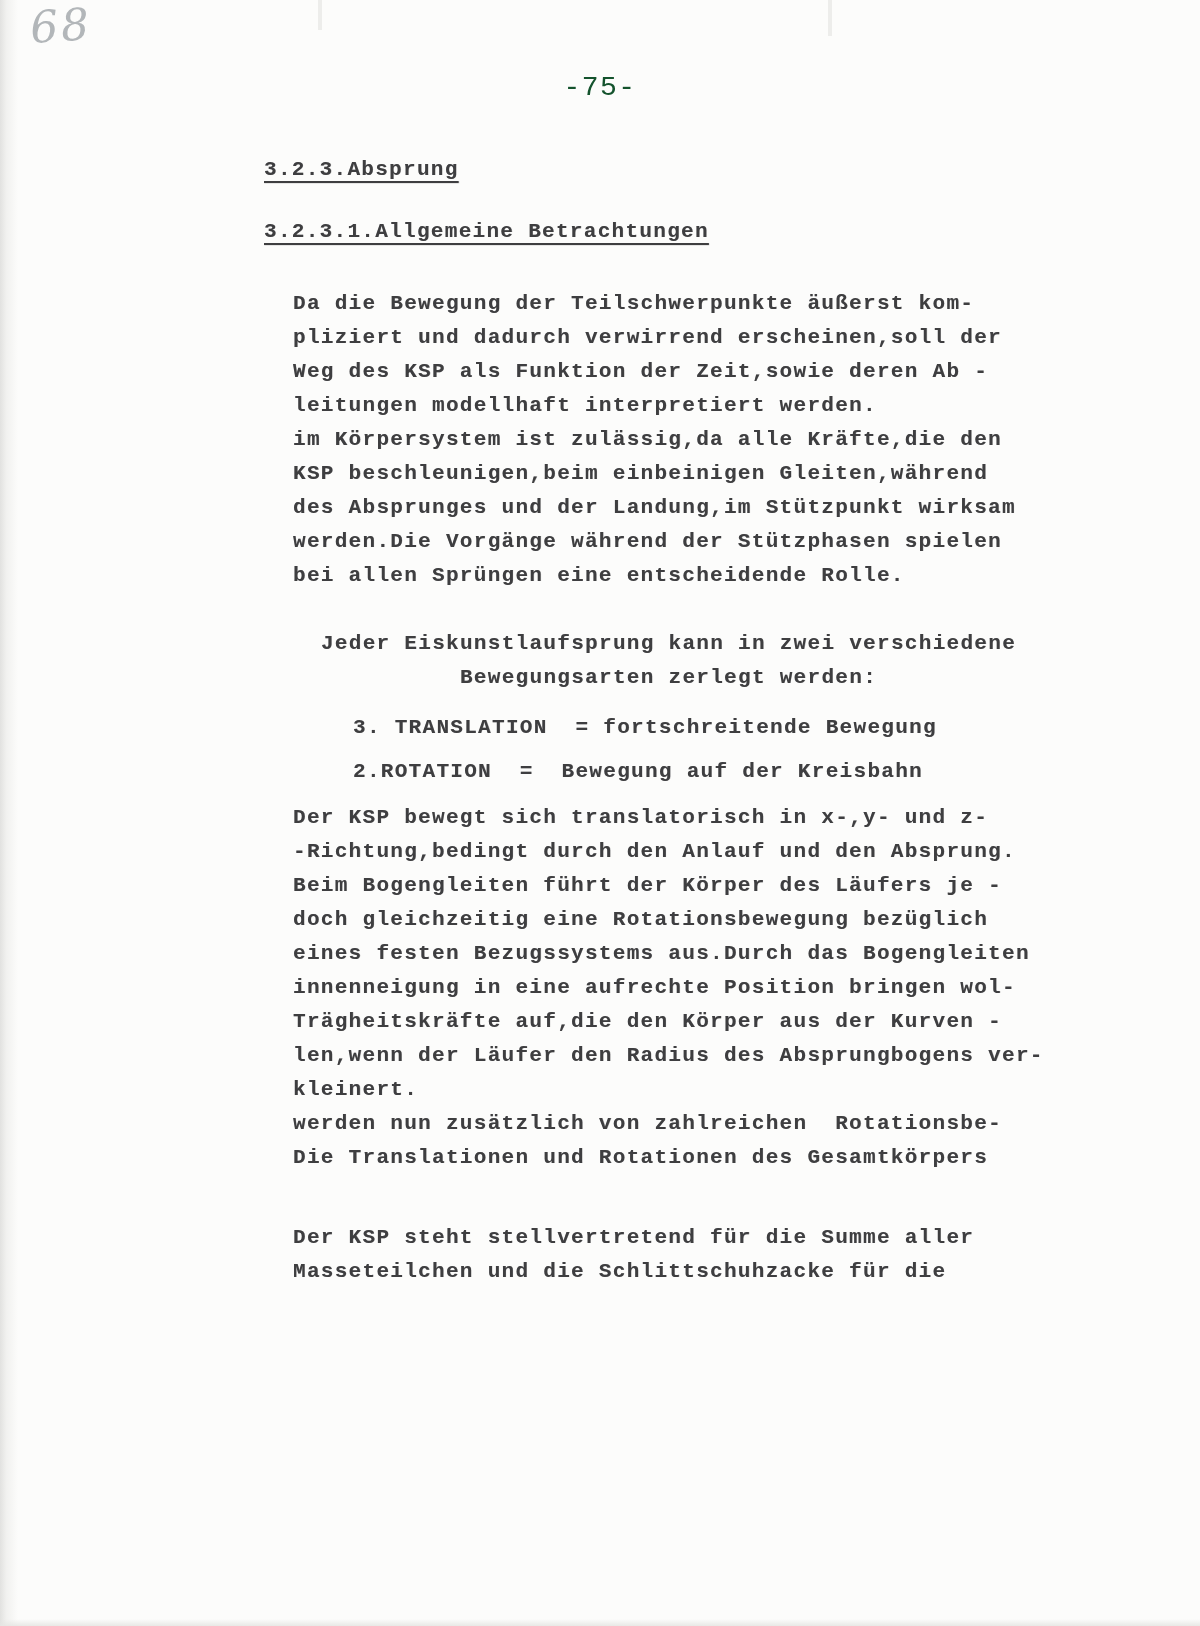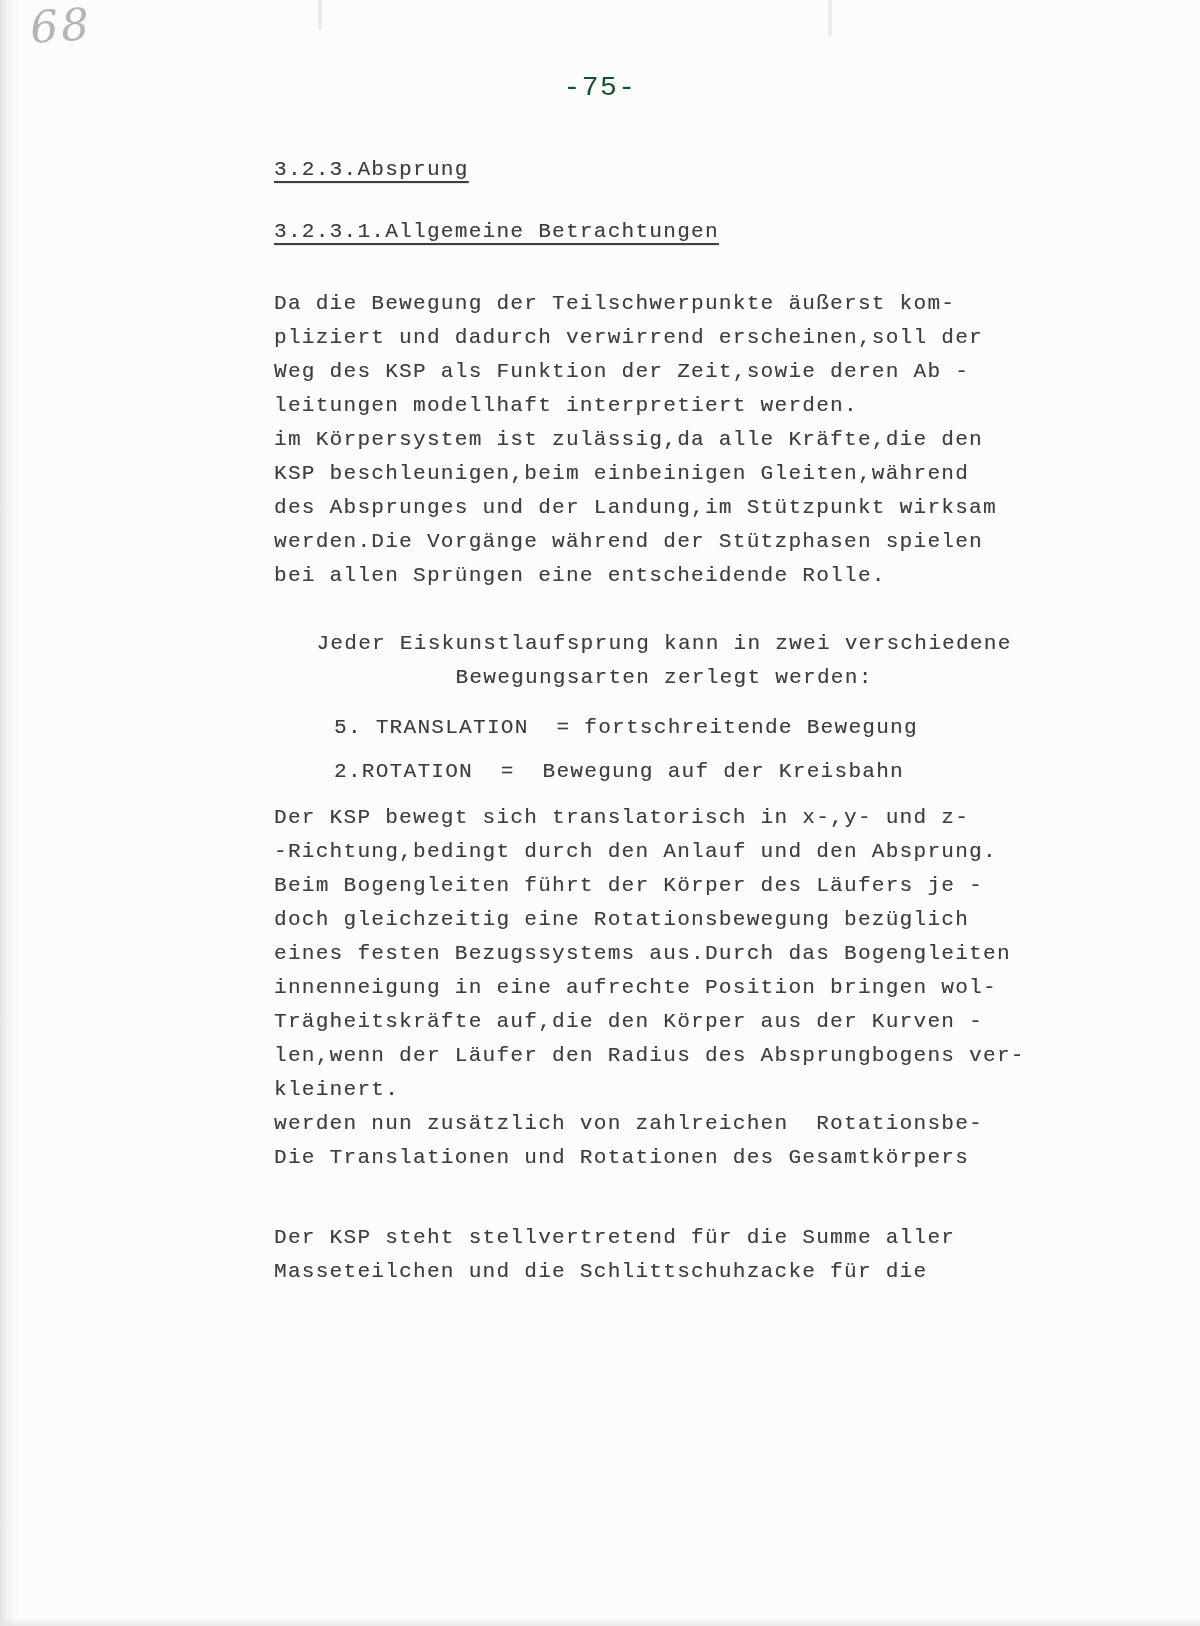--- a/index.html
+++ b/index.html
@@ -54,43 +54,44 @@
     top: 72px;
     left: 0;
     width: 100%;
     text-align: center;
     font-size: 28px;
     letter-spacing: 1.5px;
     color: #14532d;
   }
   .content {
     position: absolute;
-    left: 274px;
+    left: 264px;
     top: 153px;
     width: 780px;
+    font-weight: bold;
   }
   .heading {
     font-size: 21px;
     line-height: 34px;
     letter-spacing: 1.3px;
     white-space: pre;
     text-decoration: underline;
     text-decoration-thickness: 2px;
     text-underline-offset: 6px;
     text-shadow: 0.3px 0.3px 0 rgba(60,60,62,0.4);
   }
   .heading.h2 { margin-top: 28px; }
 
   .para, .nlist {
     font-size: 21px;
     line-height: 34px;
     letter-spacing: 1.3px;
     text-shadow: 0.3px 0.3px 0 rgba(60,60,62,0.4);
   }
-  .tline { white-space: pre; }
+  .tline { white-space: pre; margin-left: 29px; }
 
   .para.p1 { margin-top: 38px; }
   .para.p2 { margin-top: 34px; text-align: center; }
   .nlist   { margin-top: 16px; padding-left: 60px; }
   .nlist .tline { margin-bottom: 10px; }
   .para.p3 { margin-top: 12px; }
   .para.p4 { margin-top: 46px; }
 </style>
 </head>
 <body>
@@ -121,21 +122,21 @@
         <div class="tline">werden.Die Vorgänge während der Stützphasen spielen</div>
         <div class="tline">bei allen Sprüngen eine entscheidende Rolle.</div>
       </div>
 
     <div class="para p2">
         <div class="tline">Jeder Eiskunstlaufsprung kann in zwei verschiedene</div>
         <div class="tline">Bewegungsarten zerlegt werden:</div>
       </div>
 
     <div class="nlist">
-        <div class="tline">5. TRANSLATION  = fortschreitende Bewegung</div>
+        <div class="tline">3. TRANSLATION  = fortschreitende Bewegung</div>
         <div class="tline">2.ROTATION  =  Bewegung auf der Kreisbahn</div>
       </div>
 
     <div class="para p3">
         <div class="tline">Der KSP bewegt sich translatorisch in x-,y- und z-</div>
         <div class="tline">-Richtung,bedingt durch den Anlauf und den Absprung.</div>
         <div class="tline">Beim Bogengleiten führt der Körper des Läufers je -</div>
         <div class="tline">doch gleichzeitig eine Rotationsbewegung bezüglich</div>
         <div class="tline">eines festen Bezugssystems aus.Durch das Bogengleiten</div>
         <div class="tline">innenneigung in eine aufrechte Position bringen wol-</div>

